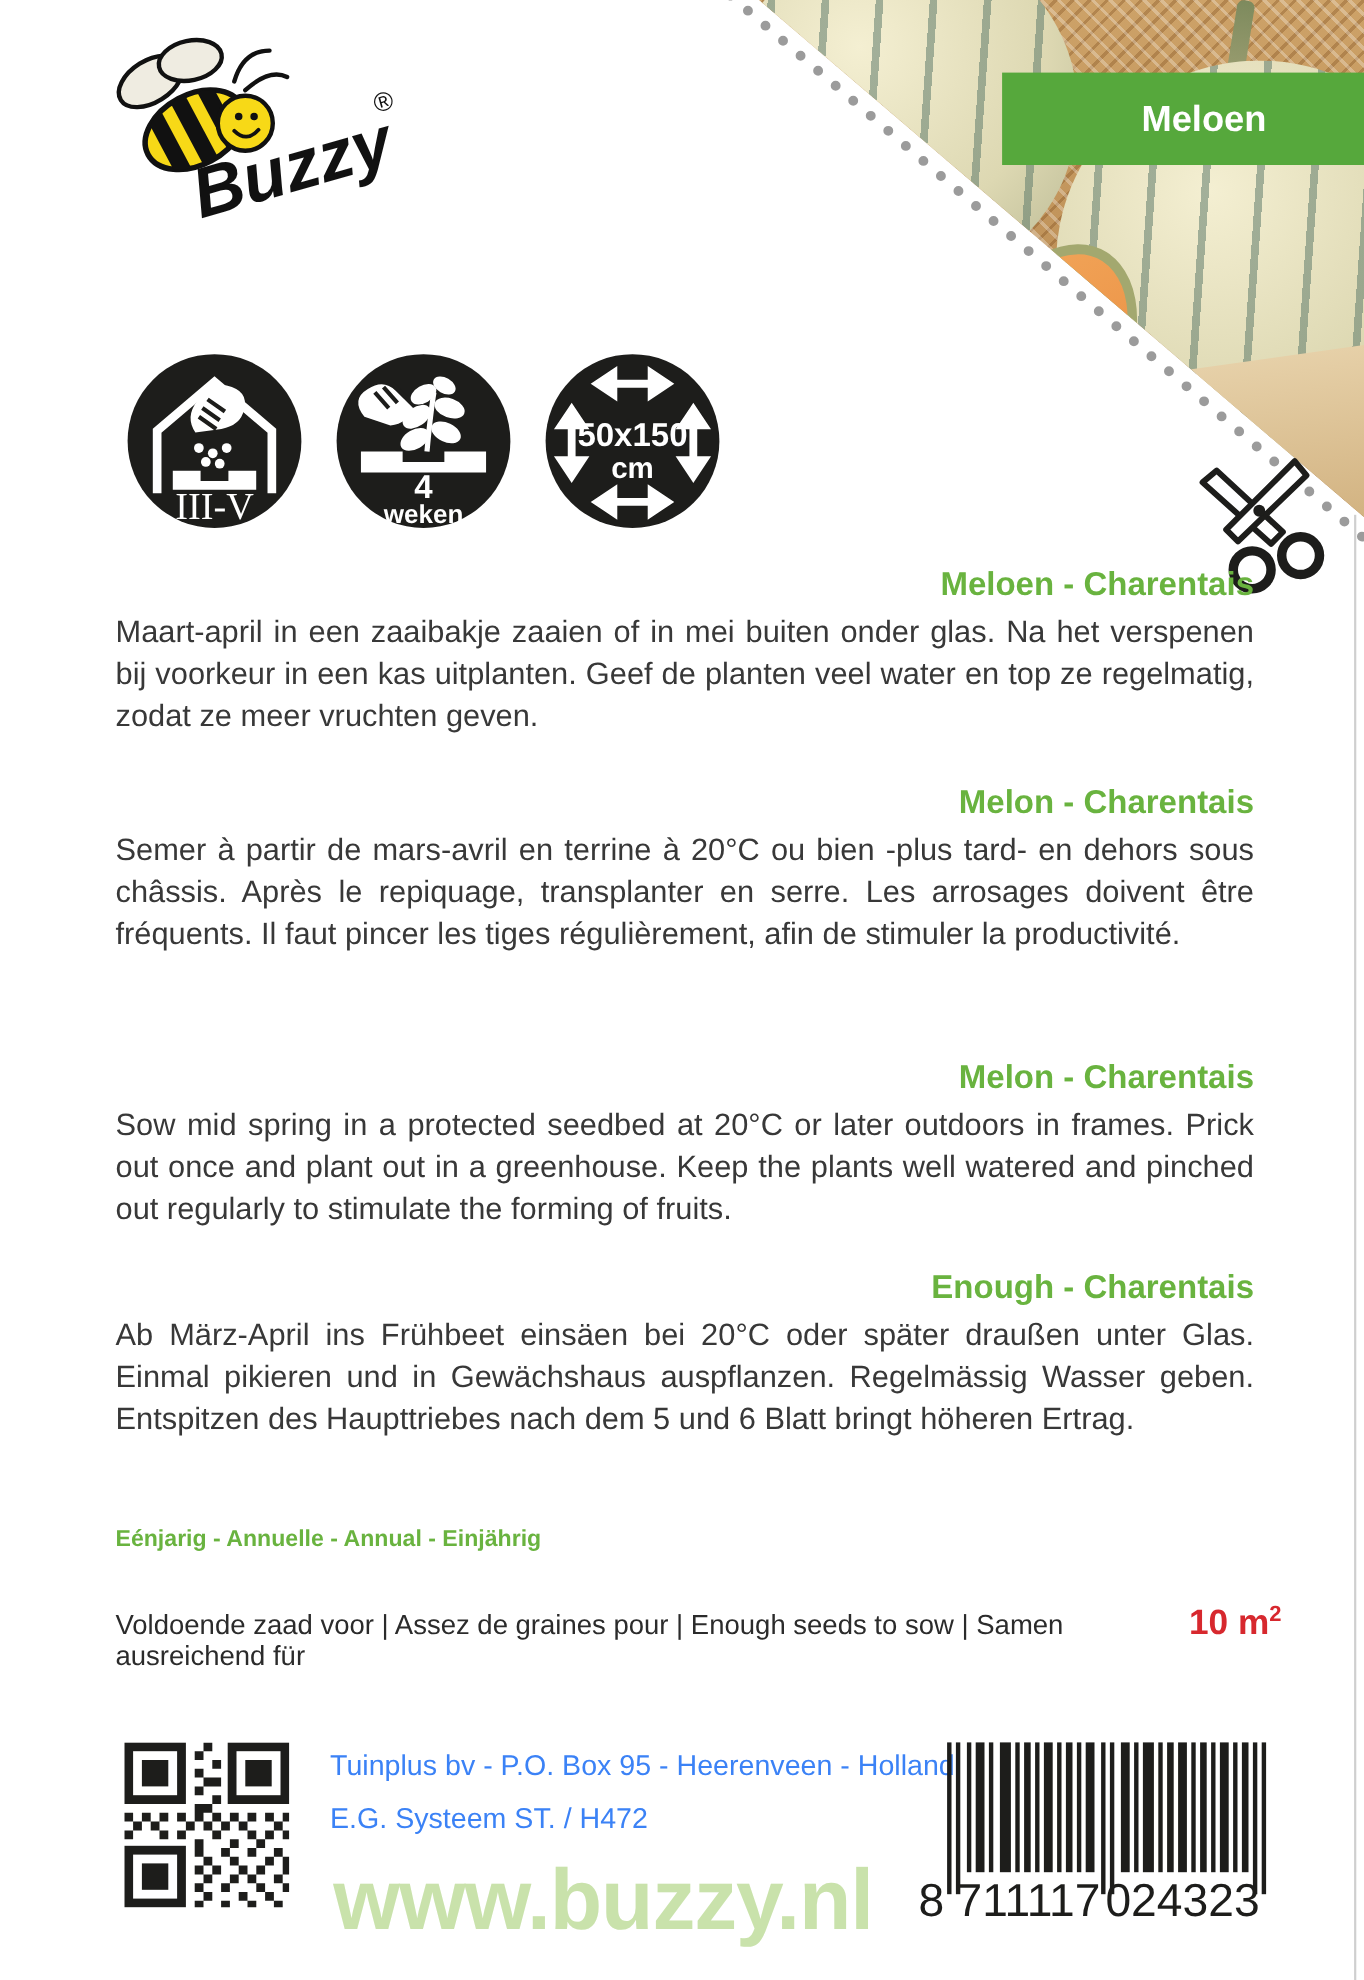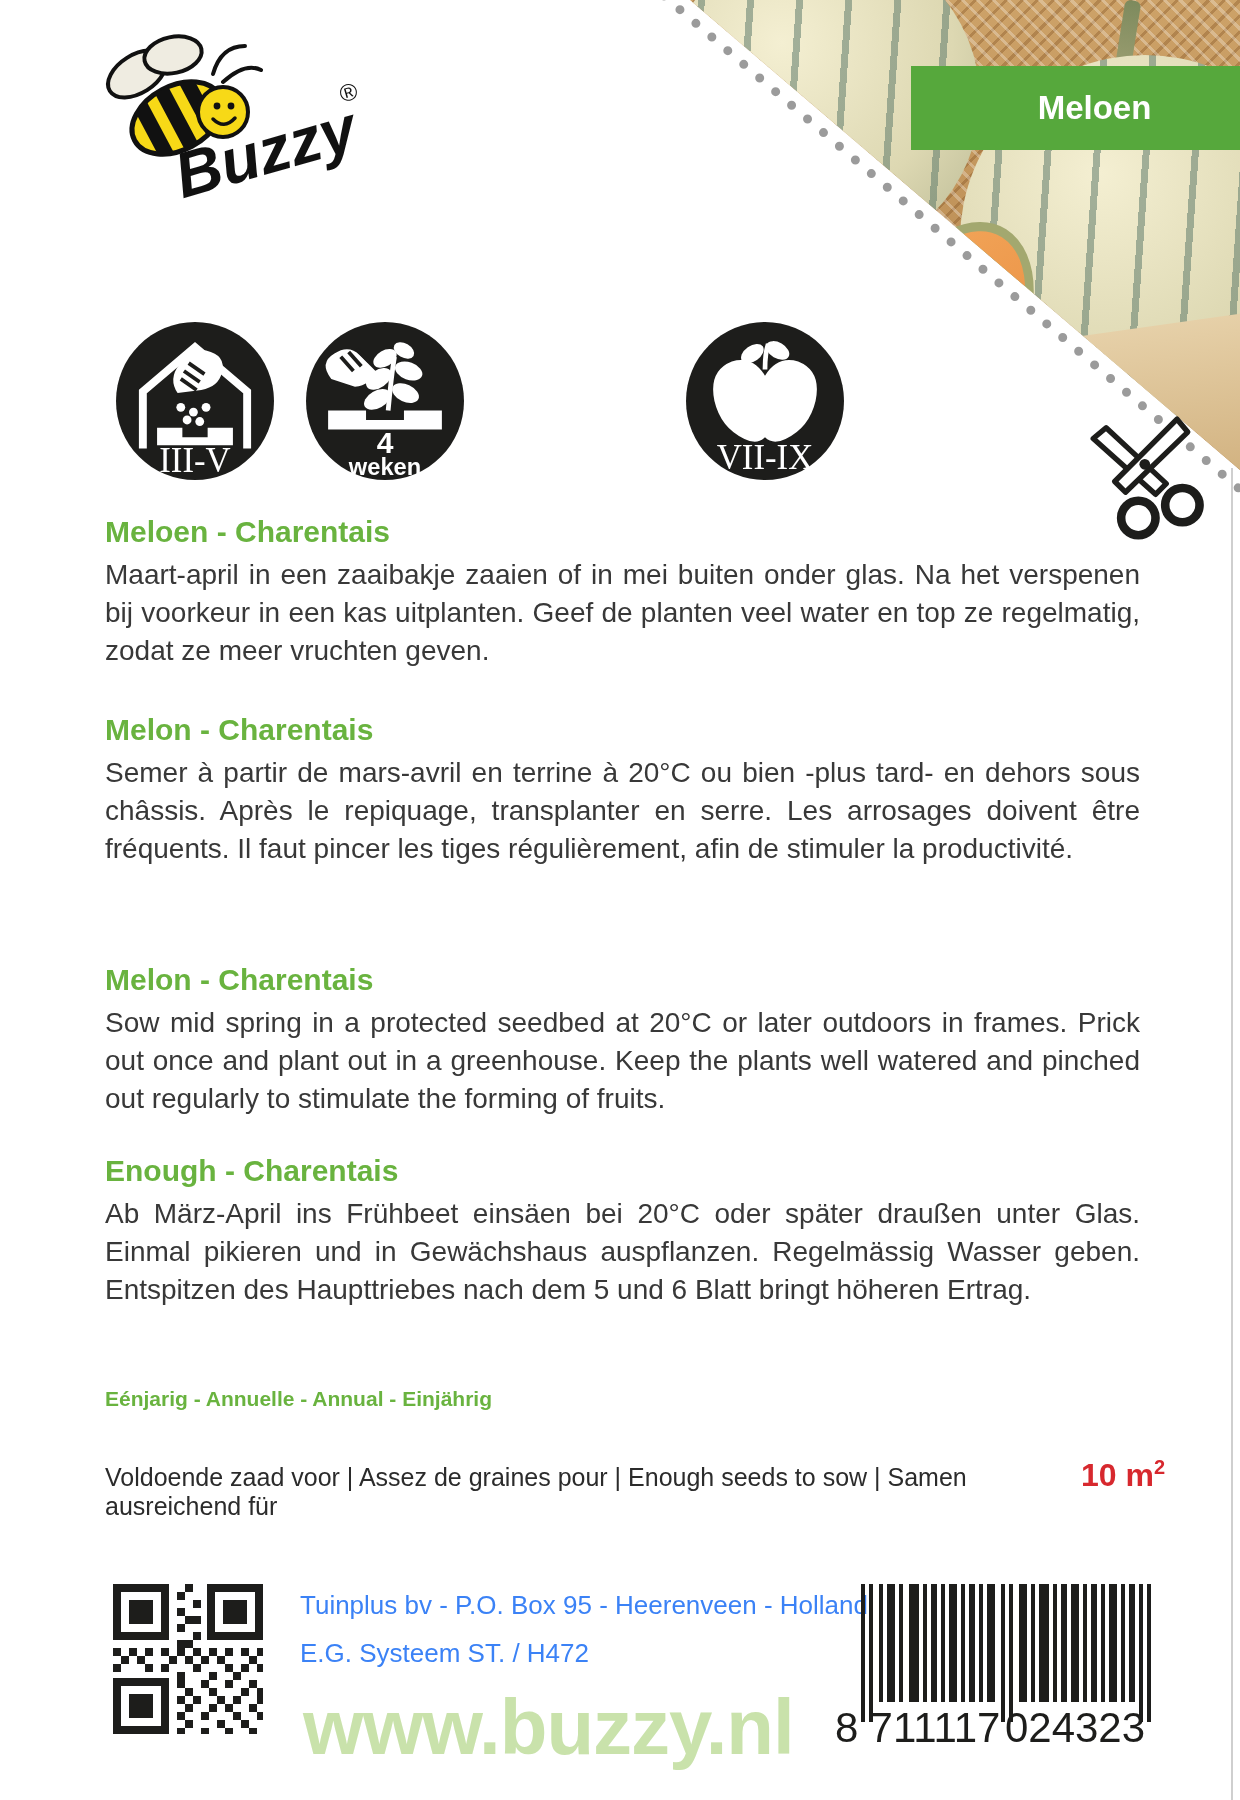--- a/index.html
+++ b/index.html
@@ -31,21 +31,21 @@
   .variety-band{left:911px;top:66px;width:367px;height:84px;background:#56a83c;
        display:flex;align-items:center;justify-content:center;}
   .variety-band span{color:#fff;font-weight:bold;font-size:33px;}
 
   
   .circ{width:158px;height:158px;border-radius:50%;background:#1d1d1b;top:322px;}
   .circ svg{width:158px;height:158px;display:block;}
 
   
   .section{left:105px;width:1035px;}
-  .section h3{margin:0 0 8px 0;font-size:30px;line-height:32px;color:#69b33f;font-weight:bold;}
+  .section h3{margin:0 0 8px 0;font-size:30px;line-height:32px;color:#69b33f;font-weight:bold;text-align:right;}
   .section p{margin:0;font-size:28px;line-height:38px;text-align:justify;color:#383838;}
   .lifecycle{left:105px;top:1387px;font-size:21px;font-weight:bold;color:#69b33f;}
   .seedsrow{left:105px;top:1444px;width:1060px;display:flex;align-items:baseline;gap:22px;}
   .seedsrow .txt{font-size:25px;color:#2b2b2b;}
   .seedsrow .val{font-size:32px;font-weight:bold;color:#d7282e;white-space:nowrap;margin-top:12px;}
   .seedsrow .val sup{font-size:20px;}
 
   .tagbar{left:100px;top:1487px;width:1093px;height:80px;background:#1d1d1b;
           display:flex;align-items:center;overflow:hidden;}
   .tagbar span{color:#fff;font-size:36px;letter-spacing:0.88em;white-space:nowrap;padding-left:32px;}
@@ -149,30 +149,37 @@
         <ellipse cx="50" cy="23" rx="8" ry="5" transform="rotate(-30 50 23)"></ellipse>
         <ellipse cx="62" cy="18" rx="7" ry="4.5" transform="rotate(30 62 18)"></ellipse>
       </g>
       <path d="M16 36 q-8 -10 2 -16 q9 -6 16 1 l10 10 q-3 9 -13 10 z" fill="#fff"></path>
       <path d="M22 22 l8 9 M27 19 l8 9 M32 17 l8 8" stroke="#1d1d1b" stroke-width="2.4"></path>
       <text x="50" y="83" text-anchor="middle" font-size="19" font-weight="bold" fill="#fff">4</text>
       <text x="50" y="97" text-anchor="middle" font-size="15" font-weight="bold" fill="#fff">weken</text>
     </svg>
   </div>
 
-
-  <div class="abs circ" style="left:686px;">
+  <div class="abs circ" style="left:496px;">
     <svg viewBox="0 0 100 100">
-      <path d="M50 34 q-8 -13 -21 -9 q-15 6 -11 25 q4 17 19 24 q8 4 13 -1 q5 5 13 1 q15 -7 19 -24 q4 -19 -11 -25 q-13 -4 -21 9 z" fill="#fff"></path>
-      <ellipse cx="42" cy="20" rx="8" ry="5" fill="#fff" transform="rotate(-35 42 20)"></ellipse>
-      <ellipse cx="58" cy="18" rx="8" ry="5" fill="#fff" transform="rotate(30 58 18)"></ellipse>
-      <path d="M50 30 Q50 20 52 14" fill="none" stroke="#fff" stroke-width="3"></path>
-      <text x="50" y="93" text-anchor="middle" font-family="Liberation Serif, serif" font-size="22" fill="#fff">VII-IX</text>
+      <g stroke="#fff" stroke-width="4.5" fill="#fff">
+        <line x1="30" y1="17" x2="70" y2="17"></line>
+        <path d="M30 17 l9 -6 v12 z M70 17 l-9 -6 v12 z"></path>
+        <line x1="30" y1="85" x2="70" y2="85"></line>
+        <path d="M30 85 l9 -6 v12 z M70 85 l-9 -6 v12 z"></path>
+        <line x1="15" y1="32" x2="15" y2="70"></line>
+        <path d="M15 32 l-6 9 h12 z M15 70 l-6 -9 h12 z"></path>
+        <line x1="85" y1="32" x2="85" y2="70"></line>
+        <path d="M85 32 l-6 9 h12 z M85 70 l-6 -9 h12 z"></path>
+      </g>
+      <text x="50" y="53" text-anchor="middle" font-size="19" font-weight="bold" fill="#fff">50x150</text>
+      <text x="50" y="71" text-anchor="middle" font-size="17" font-weight="bold" fill="#fff">cm</text>
     </svg>
   </div>
+
 
   <div class="abs section" style="top:516px;">
     <h3>Meloen - Charentais</h3>
     <p>Maart-april in een zaaibakje zaaien of in mei buiten onder glas. Na het verspenen bij voorkeur in een kas uitplanten. Geef de planten veel water en top ze regelmatig, zodat ze meer vruchten geven.</p>
   </div>
   <div class="abs section" style="top:714px;">
     <h3>Melon - Charentais</h3>
     <p>Semer à partir de mars-avril en terrine à 20°C ou bien -plus tard- en dehors sous châssis. Après le repiquage, transplanter en serre. Les arrosages doivent être fréquents. Il faut pincer les tiges régulièrement, afin de stimuler la productivité.</p>
   </div>
   <div class="abs section" style="top:964px;">

